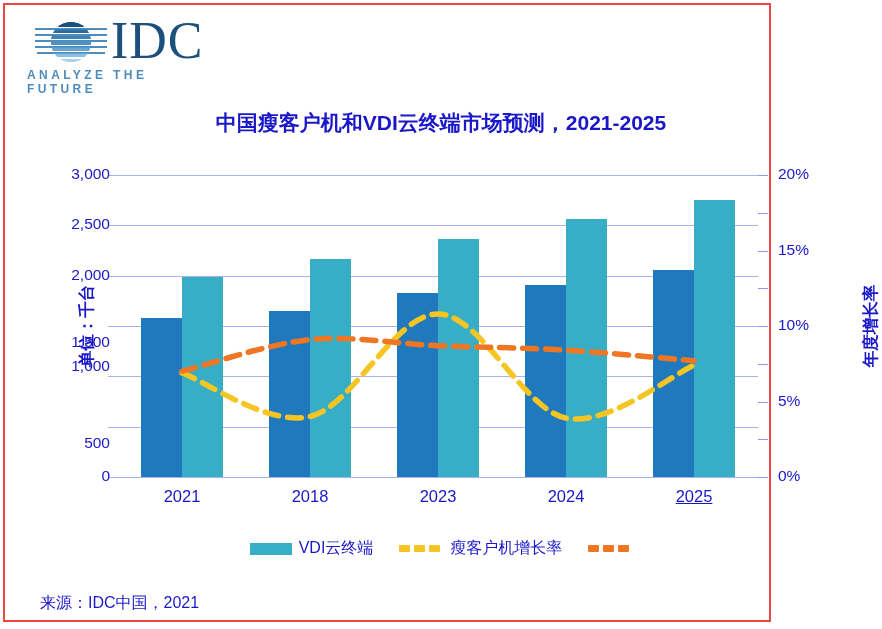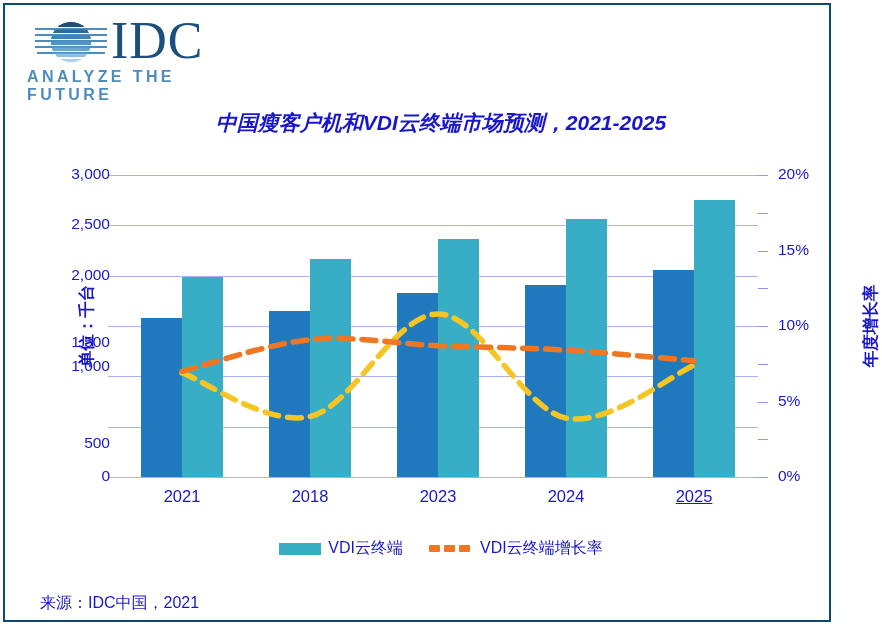--- a/index.html
+++ b/index.html
@@ -4,41 +4,41 @@
 <style>
   html,body{margin:0;padding:0;}
   body{
     width:882px;height:629px;
     background:#ffffff;
     font-family:"Liberation Sans","DejaVu Sans",sans-serif;
     overflow:hidden;
   }
   #frame{
     position:absolute;left:3px;top:3px;
-    width:828px;height:619px;
-    border:2px solid #0c4a6e;
+    width:768px;height:619px;
+    border:2px solid #ef4444;
     background:#ffffff;
     box-sizing:border-box;
   }
   
   #logo{position:absolute;left:16px;top:11px;width:200px;height:70px;}
   #logo-mark{position:absolute;left:14px;top:4px;width:72px;height:44px;}
   #logo-text{
     position:absolute;left:90px;top:-4px;
     font-family:"Liberation Serif","DejaVu Serif",serif;
     font-size:52px;letter-spacing:1px;color:#1c4f7c;font-weight:400;line-height:58px;
   }
   #logo-tag{
     position:absolute;left:6px;top:52px;
-    font-size:16px;letter-spacing:3.4px;color:#4f8cbe;font-weight:700;
+    font-size:12px;letter-spacing:3.4px;color:#4f8cbe;font-weight:700;
   }
   
   #chart-title{
     position:absolute;left:0;top:104px;width:872px;text-align:center;
-    font-size:21px;font-weight:700;color:#1a17c8;letter-spacing:0px;font-style:italic;
+    font-size:21px;font-weight:700;color:#1a17c8;letter-spacing:0px;
   }
   
   #plot-area{
     position:absolute;left:113px;top:170px;
     width:640px;height:302px;
   }
   .gridline{position:absolute;left:0;width:640px;height:1px;background:#aab0f0;}
   .tick-left{position:absolute;left:-10px;width:10px;height:1px;background:#aab0f0;}
   .tick-right{position:absolute;left:640px;width:10px;height:1px;background:#8f97ea;}
   .ylabel-left{
@@ -202,22 +202,29 @@
     <div id="axis-title-right">年度增长率</div>
   </div>
 
   <div id="legend">
       <div class="legend-item">
         <div class="swatch-bar" style="background: rgb(55, 174, 198);"></div>
         <div class="legend-label">VDI云终端</div>
       </div>
       <div class="legend-item">
         <div class="swatch-dash">
+          <span style="background: rgb(245, 197, 36);"></span>
+          <span style="background: rgb(245, 197, 36);"></span>
+          <span style="background: rgb(245, 197, 36);"></span>
+        </div>
+        <div class="legend-label">瘦客户机增长率</div>
+      </div>
+      <div class="legend-item">
+        <div class="swatch-dash">
           <span style="background: rgb(239, 118, 34);"></span>
           <span style="background: rgb(239, 118, 34);"></span>
           <span style="background: rgb(239, 118, 34);"></span>
         </div>
-        <div class="legend-label">VDI云终端增长率</div>
       </div>
     </div>
 
   <div id="source">来源：IDC中国，2021</div>
 </div>
 
 </body></html>

